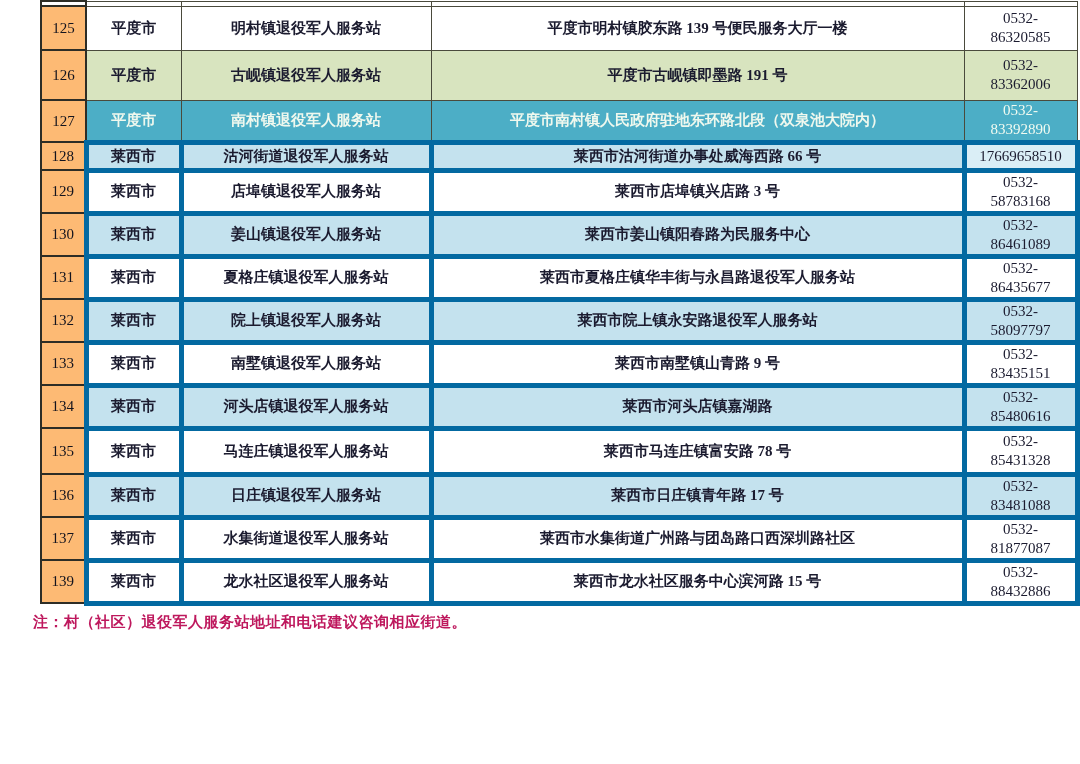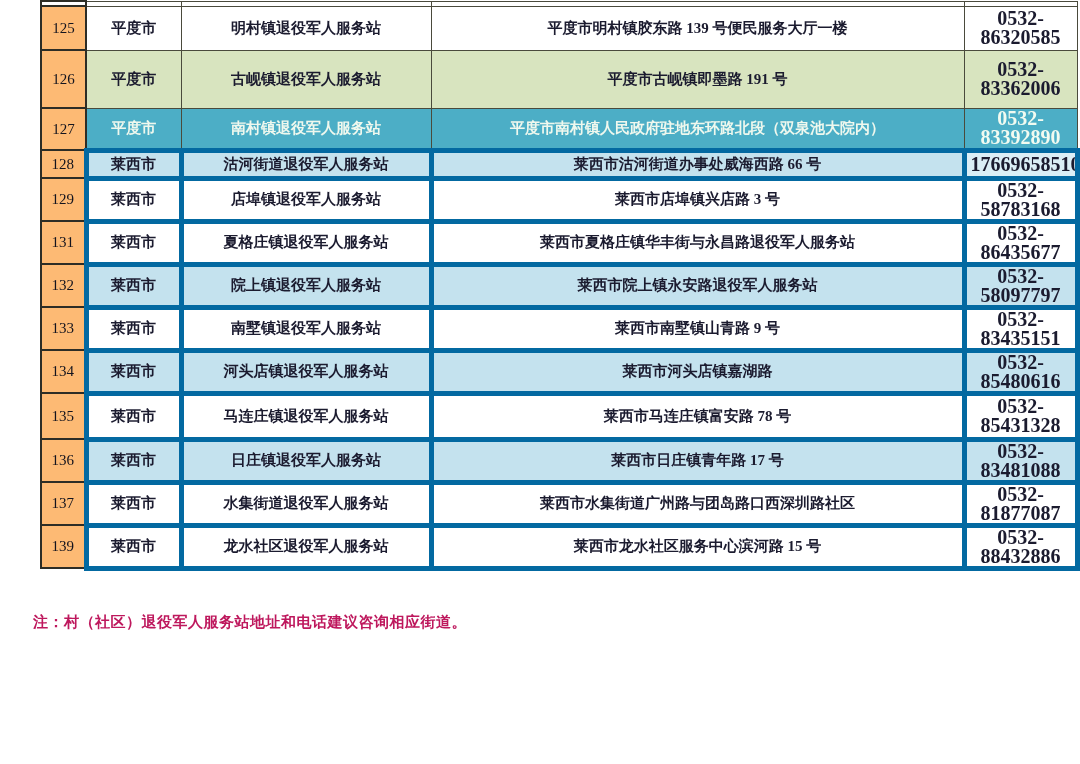--- a/index.html
+++ b/index.html
@@ -20,21 +20,21 @@
   }
   
   tr.sec-p td{border:1px solid #4a4a3c;}
   tr.sec-l td{border:5px solid #0369a1;}
   td.num{border:2px solid #2d2d26 !important;font-weight:400;background:#fdba74;color:#14141e;}
   
   tr.row-white td.c{background:#ffffff;}
   tr.row-green td.c{background:#d8e4bf;}
   tr.row-blue  td.c{background:#c4e2ee;}
   tr.row-teal  td.c{background:#4caec6;color:#eff8ee;}
-  td.phone{white-space:pre-line;font-weight:700;font-size:20px;}
+  td.phone{white-space:pre-line;font-weight:400;font-size:15px;}
   tr.row-teal td.phone{color:#f2fbf1;}
   
   tr.r128 td.phone{background:#daeef6;}
   tr.sliver td{height:3px;padding:0;background:#fff;}
   .note{
     position:absolute;left:33px;top:613px;
     font-size:15px;font-weight:600;color:#be185d;letter-spacing:0.5px;
   }
 </style>
 </head>
@@ -59,21 +59,21 @@
         <td class="c phone"></td>
       </tr>
     <tr class="row-white sec-p" style="height: 44px;">
           <td class="num">125</td>
           <td class="c">平度市</td>
           <td class="c">明村镇退役军人服务站</td>
           <td class="c">平度市明村镇胶东路 139 号便民服务大厅一楼</td>
           <td class="c phone">0532-
 86320585</td>
         </tr>
-        <tr class="row-green sec-p" style="height: 58px;">
+        <tr class="row-green sec-p" style="height: 50px;">
           <td class="num">126</td>
           <td class="c">平度市</td>
           <td class="c">古岘镇退役军人服务站</td>
           <td class="c">平度市古岘镇即墨路 191 号</td>
           <td class="c phone">0532-
 83362006</td>
         </tr>
         <tr class="row-teal sec-p" style="height: 42px;">
           <td class="num">127</td>
           <td class="c">平度市</td>
@@ -89,20 +89,28 @@
           <td class="c">莱西市沽河街道办事处威海西路 66 号</td>
           <td class="c phone">17669658510</td>
         </tr>
         <tr class="row-white sec-l" style="height: 37px;">
           <td class="num">129</td>
           <td class="c">莱西市</td>
           <td class="c">店埠镇退役军人服务站</td>
           <td class="c">莱西市店埠镇兴店路 3 号</td>
           <td class="c phone">0532-
 58783168</td>
+        </tr>
+        <tr class="row-blue sec-l" style="height: 41px;">
+          <td class="num">130</td>
+          <td class="c">莱西市</td>
+          <td class="c">姜山镇退役军人服务站</td>
+          <td class="c">莱西市姜山镇阳春路为民服务中心</td>
+          <td class="c phone">0532-
+86461089</td>
         </tr>
         <tr class="row-white sec-l" style="height: 41px;">
           <td class="num">131</td>
           <td class="c">莱西市</td>
           <td class="c">夏格庄镇退役军人服务站</td>
           <td class="c">莱西市夏格庄镇华丰街与永昌路退役军人服务站</td>
           <td class="c phone">0532-
 86435677</td>
         </tr>
         <tr class="row-blue sec-l" style="height: 41px;">

